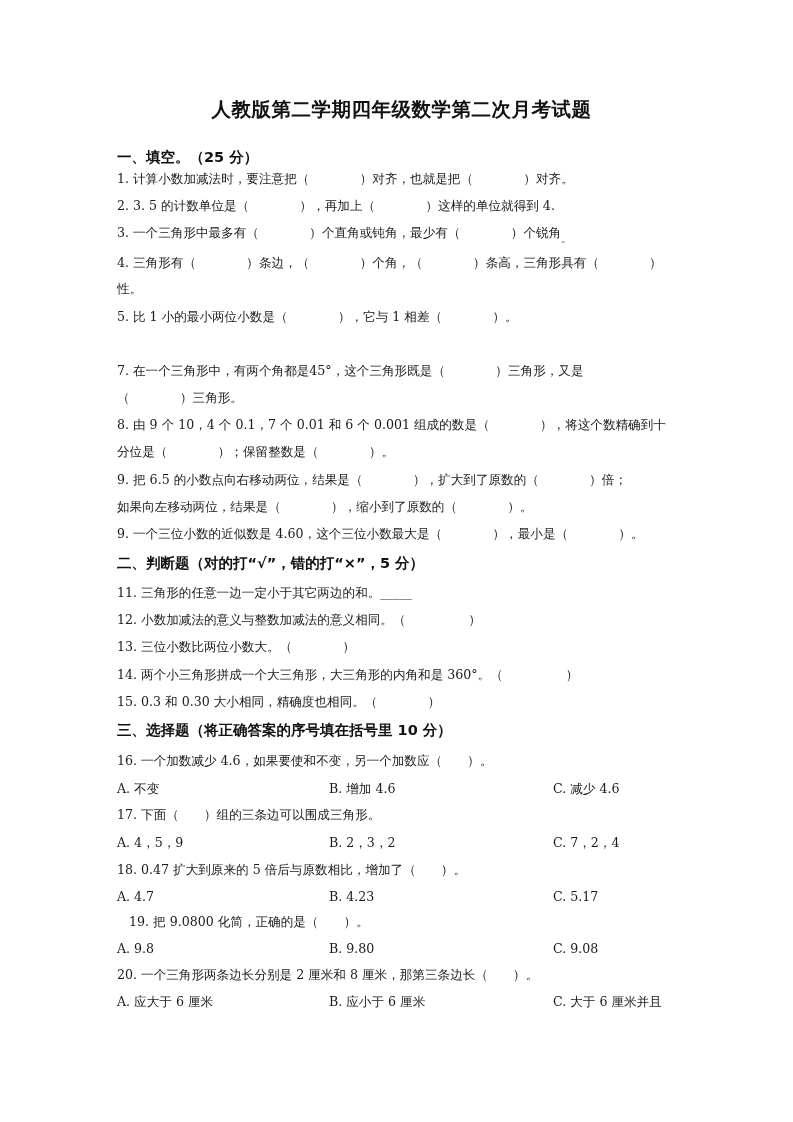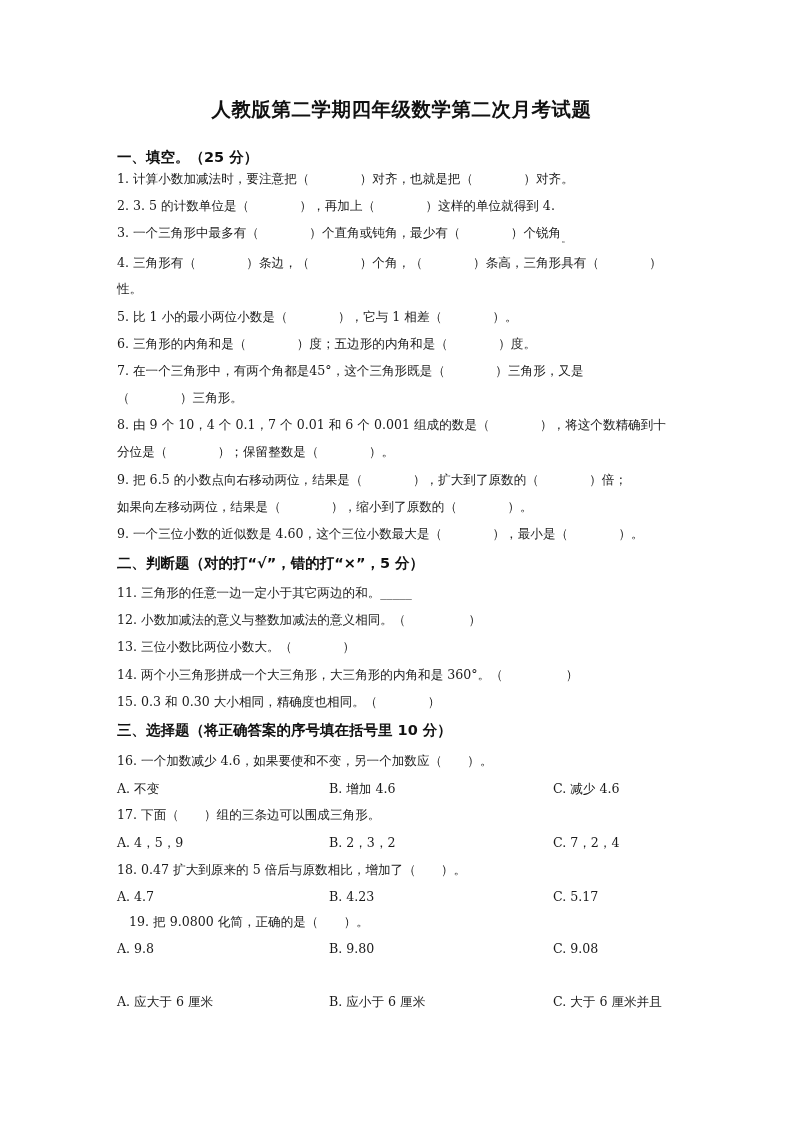--- a/index.html
+++ b/index.html
@@ -66,21 +66,20 @@
 
   <div class="line" style="top:170px;">1. 计算小数加减法时，要注意把（　　　　）对齐，也就是把（　　　　）对齐。</div>
   <div class="line" style="top:197px;">2. 3. 5 的计数单位是（　　　　），再加上（　　　　）这样的单位就得到 4.</div>
   <div class="line" style="top:224px;">
     <span>3. 一个三角形中最多有（　　　　）个直角或钝角，最少有（　　　　）个锐角</span><span class="small-dot">。</span>
   </div>
   <div class="line" style="top:254px;">4. 三角形有（　　　　）条边，（　　　　）个角，（　　　　）条高，三角形具有（　　　　）</div>
   <div class="line" style="top:280px;">性。</div>
 
   <div class="line" style="top:308px;">5. 比 1 小的最小两位小数是（　　　　），它与 1 相差（　　　　）。</div>
-  <div class="line" style="top:335px;">6. 三角形的内角和是（　　　　）度；五边形的内角和是（　　　　）度。</div>
   <div class="line" style="top:362px;">7. 在一个三角形中，有两个角都是45°，这个三角形既是（　　　　）三角形，又是</div>
   <div class="line" style="top:389px;">（　　　　）三角形。</div>
 
   <div class="line" style="top:416px;">8. 由 9 个 10，4 个 0.1，7 个 0.01 和 6 个 0.001 组成的数是（　　　　），将这个数精确到十</div>
   <div class="line" style="top:443px;">分位是（　　　　）；保留整数是（　　　　）。</div>
 
   <div class="line" style="top:471px;">9. 把 6.5 的小数点向右移动两位，结果是（　　　　），扩大到了原数的（　　　　）倍；</div>
   <div class="line" style="top:498px;">如果向左移动两位，结果是（　　　　），缩小到了原数的（　　　　）。</div>
   <div class="line" style="top:525px;">9. 一个三位小数的近似数是 4.60，这个三位小数最大是（　　　　），最小是（　　　　）。</div>
 
@@ -115,19 +114,20 @@
     <span class="opt optC">C. 5.17</span>
   </div>
 
   <div class="line" style="top:913px;margin-left:12px;">19. 把 9.0800 化简，正确的是（　　）。</div>
   <div class="line" style="top:940px;">
     <span class="opt optA">A. 9.8</span>
     <span class="opt optB">B. 9.80</span>
     <span class="opt optC">C. 9.08</span>
   </div>
 
+  <div class="line" style="top:966px;">20. 一个三角形两条边长分别是 2 厘米和 8 厘米，那第三条边长（　　）。</div>
   <div class="line" style="top:993px;">
     <span class="opt optA">A.  应大于 6 厘米</span>
     <span class="opt optB">B.  应小于 6 厘米</span>
     <span class="opt optC">C.  大于 6 厘米并且</span>
   </div>
 
 </div>
 
 </body></html>

